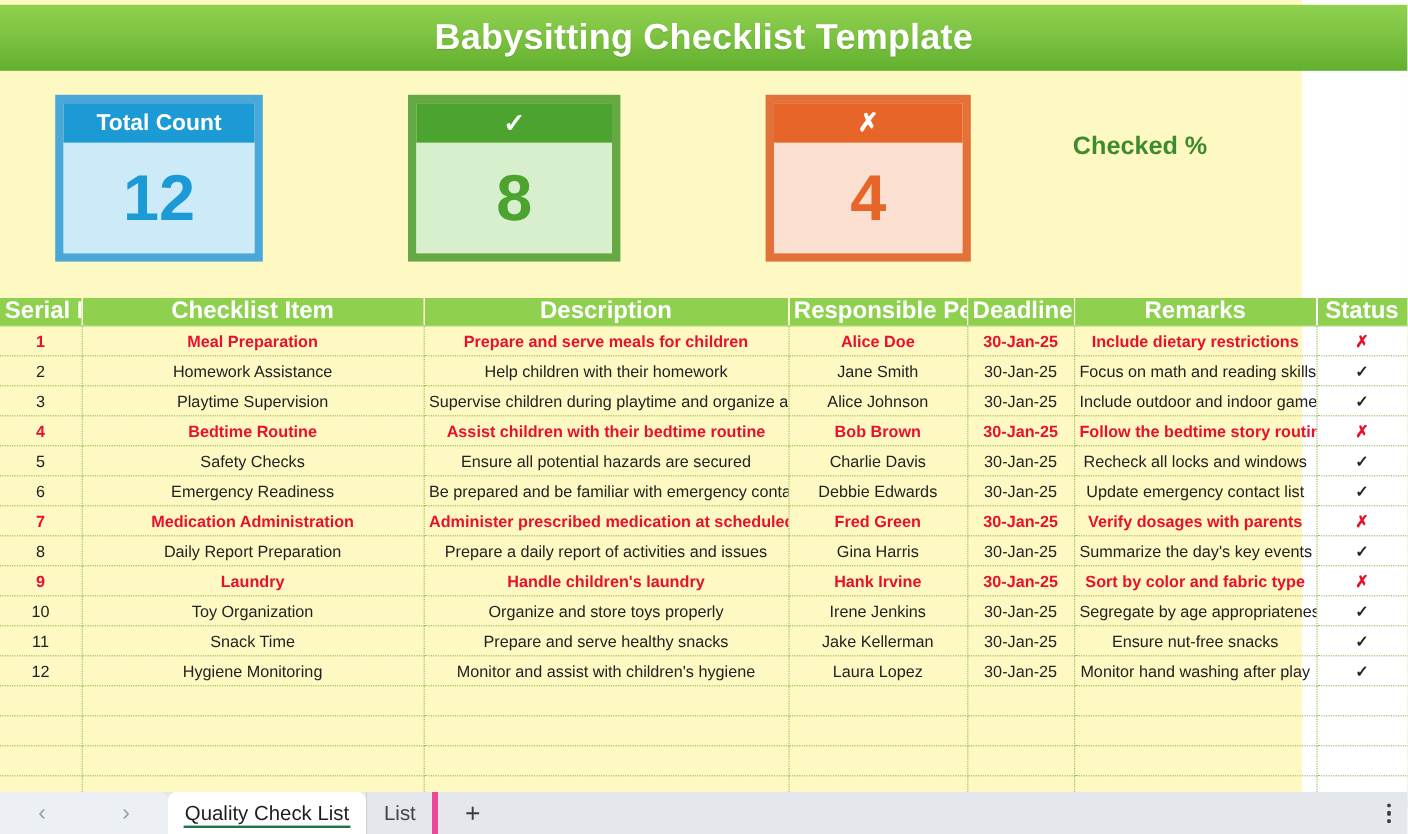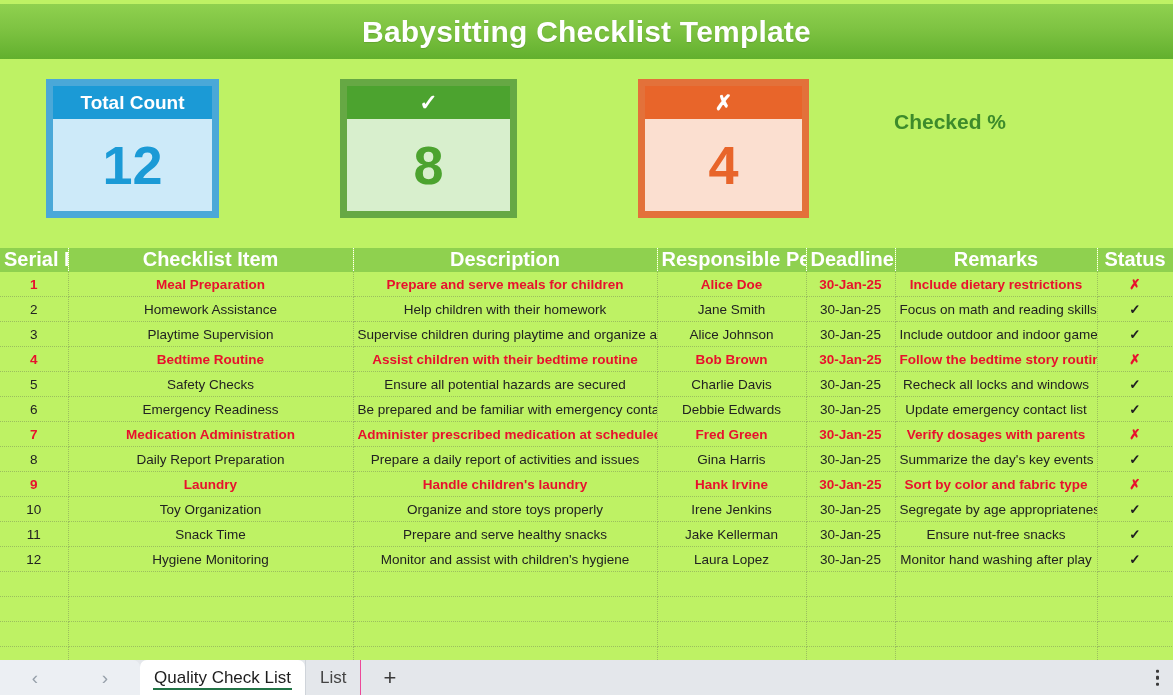--- a/index.html
+++ b/index.html
@@ -3,21 +3,21 @@
 <meta charset="utf-8">
 <style>
   * { box-sizing: border-box; margin: 0; padding: 0; }
   html, body {
     width: 1173px; height: 695px;
     font-family: "Liberation Sans", sans-serif;
     background: #ffffff;
     overflow: hidden;
   }
 
-  #app { position: relative; width: 1173px; height: 695px; background:#bef264; }
+  #app { position: relative; width: 1085px; height: 695px; background:#fef9c3; }
 
   
   .title-banner {
     position: absolute; left: 0; top: 4px; width: 1173px; height: 55px;
     background: linear-gradient(to bottom, #8fd14f 0%, #7ec342 45%, #62b02e 100%);
     display: flex; align-items: center; justify-content: center;
   }
   .title-banner .title-text {
     color: #ffffff;
     font-size: 30px;
@@ -124,21 +124,21 @@
     font-size: 17px; color: #333; position: relative;
   }
   .tab.active {
     background: #ffffff; font-weight: normal; color: #1d1d1d;
     border-top-left-radius: 7px; border-top-right-radius: 7px;
   }
   .tab.active .tab-underline {
     position: absolute; left: 13px; right: 13px; bottom: 5px;
     height: 2.5px; background: #217346;
   }
-  .tab.inactive { color: #444; border-left: 1px solid #cfd4da; border-right: 1px solid #ec4899; }
+  .tab.inactive { color: #444; border-left: 1px solid #cfd4da; border-right: 5px solid #ec4899; }
   .tab-add { display:flex; align-items:center; padding: 0 22px; font-size: 22px; color: #3a3a3a; }
   .kebab {
     position: absolute; right: 14px; top: 50%; transform: translateY(-50%);
     display: flex; flex-direction: column; gap: 3px;
   }
   .kebab i { display:block; width: 3.5px; height: 3.5px; background: #3a3a3a; border-radius: 1px; }
 </style>
 </head>
 <body>
 

